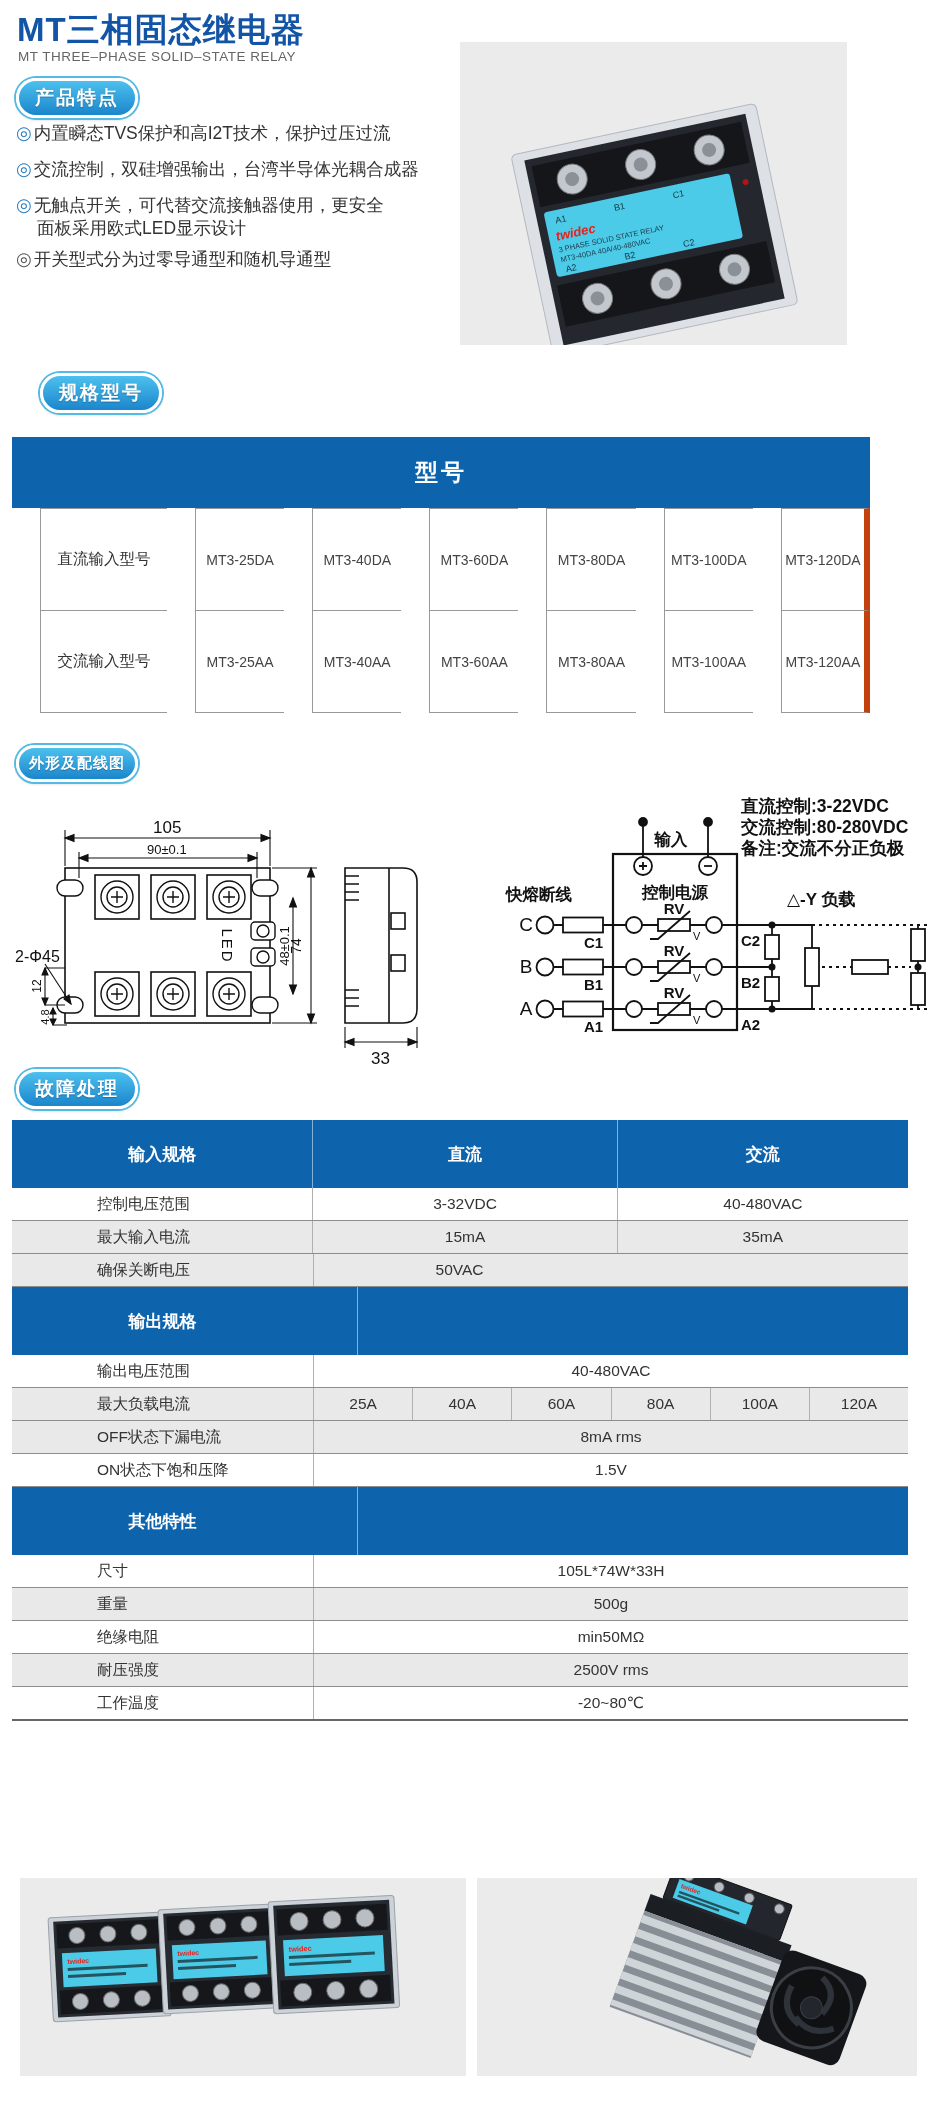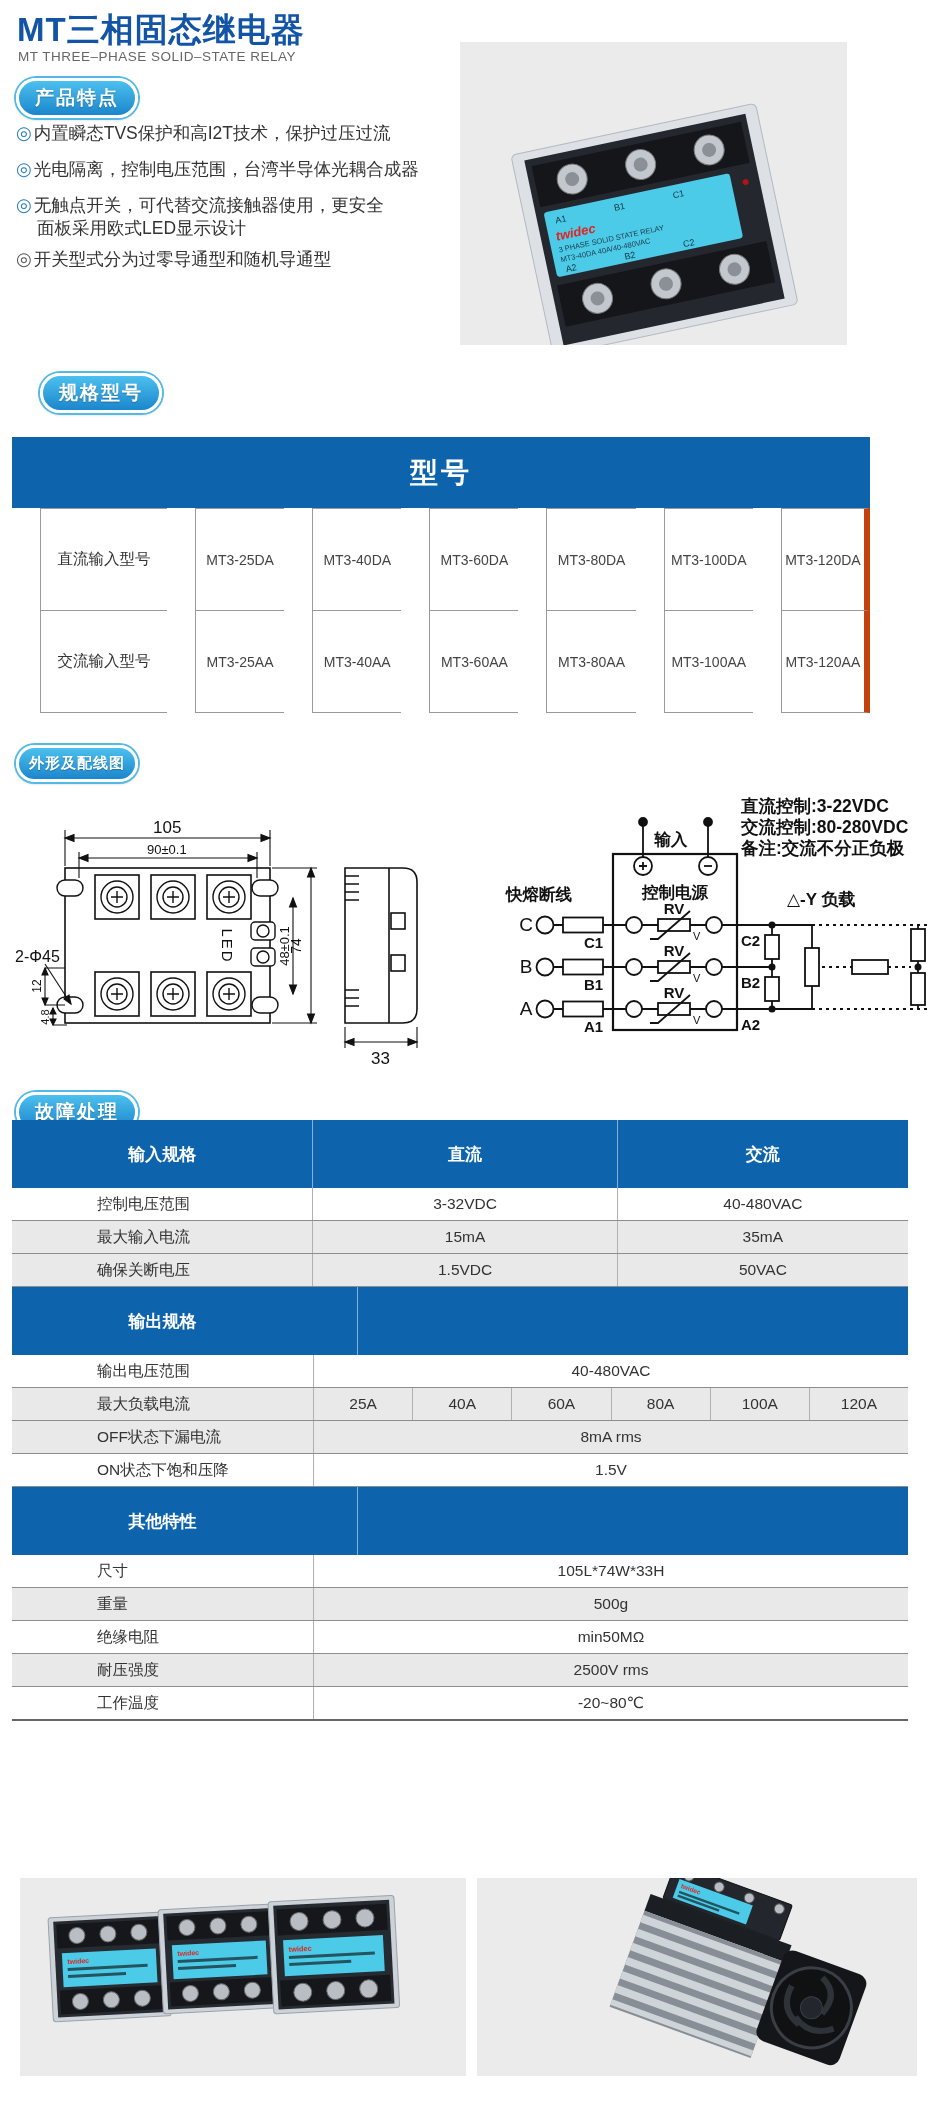--- a/index.html
+++ b/index.html
@@ -21,21 +21,21 @@
   .feature{position:absolute;left:16px;font-size:17.5px;color:#333;white-space:nowrap;}
   .feature .bullet{font-size:18px;margin-right:2px;color:#2a7fc0;}
   .feature .bullet.dark{color:#555;}
   .feature.cont{left:37px;}
 
   
   .photobox{position:absolute;background:#ebebeb;}
 
   
   .mtable{position:absolute;left:12px;top:437px;width:858px;}
-  .mtable .mhead{height:71px;background:#0d63ac;color:#fff;font-size:28px;font-weight:bold;
+  .mtable .mhead{height:71px;background:#0d63ac;color:#fff;font-size:23px;font-weight:bold;
                  display:flex;align-items:center;justify-content:center;letter-spacing:3px;}
   .mrow{display:grid;grid-template-columns:155px repeat(6,1fr);}
   .mcell{height:101px;display:flex;align-items:center;justify-content:center;
          border-left:1px solid #999;border-bottom:1px solid #999;font-size:14px;color:#444;background:#fff;margin-left:28px;}
   .mcell.last{border-right:6px solid #c2410c;}
   .mcell.label{font-size:15.5px;color:#333;}
 
   
   .lineart text{fill:#111;}
 
@@ -65,21 +65,21 @@
 
   <div class="title">MT三相固态继电器</div>
   <div class="subtitle">MT THREE–PHASE SOLID–STATE RELAY</div>
 
   <div class="badge" style="left:16px;top:78px;">产品特点</div>
 
   <div class="feature" style="top:121px;">
     <span class="bullet">◎</span><span>内置瞬态TVS保护和高I2T技术，保护过压过流</span>
   </div>
   <div class="feature" style="top:157px;">
-    <span class="bullet">◎</span><span>光电隔离，控制电压范围，台湾半导体光耦合成器</span>
+    <span class="bullet">◎</span><span>交流控制，双硅增强输出，台湾半导体光耦合成器</span>
   </div>
   <div class="feature" style="top:193px;">
     <span class="bullet">◎</span><span>无触点开关，可代替交流接触器使用，更安全</span>
   </div>
   <div class="feature cont" style="top:216px;">
     <span>面板采用欧式LED显示设计</span>
   </div>
   <div class="feature" style="top:247px;">
     <span class="bullet dark">◎</span><span>开关型式分为过零导通型和随机导通型</span>
   </div>
@@ -311,41 +311,40 @@
     <text x="281" y="200" font-size="15" font-weight="bold">B2</text>
     <text x="281" y="242" font-size="15" font-weight="bold">A2</text>
     <text x="214" y="126" font-size="15" font-weight="bold" text-anchor="middle">RV</text>
     <text x="214" y="168" font-size="15" font-weight="bold" text-anchor="middle">RV</text>
     <text x="214" y="210" font-size="15" font-weight="bold" text-anchor="middle">RV</text>
     <text x="233" y="152" font-size="11">V</text>
     <text x="233" y="194" font-size="11">V</text>
     <text x="233" y="236" font-size="11">V</text>
   </svg>
 
-  <div class="badge" style="left:16px;top:1069px;margin-top:23px;">故障处理</div>
+  <div class="badge" style="left:16px;top:1069px;">故障处理</div>
 
   <div class="spec">
     <div class="shead">
       <div class="hc c1">输入规格</div>
       <div class="hc c2">直流</div>
       <div class="hc c3">交流</div>
     </div>
     <div class="srow">
       <div class="lab">控制电压范围</div>
       <div class="v2">3-32VDC</div>
       <div class="v3">40-480VAC</div>
     </div>
     <div class="srow alt">
       <div class="lab">最大输入电流</div>
       <div class="v2">15mA</div>
       <div class="v3">35mA</div>
     </div>
     <div class="srow alt">
       <div class="lab">确保关断电压</div>
-      <div class="v2">1.5VDC</div>
       <div class="v3">50VAC</div>
     </div>
 
     <div class="sband">
       <div class="hc1">输出规格</div>
       <div class="hrest"></div>
     </div>
     <div class="srow">
       <div class="lab">输出电压范围</div>
       <div class="vfull">40-480VAC</div>

